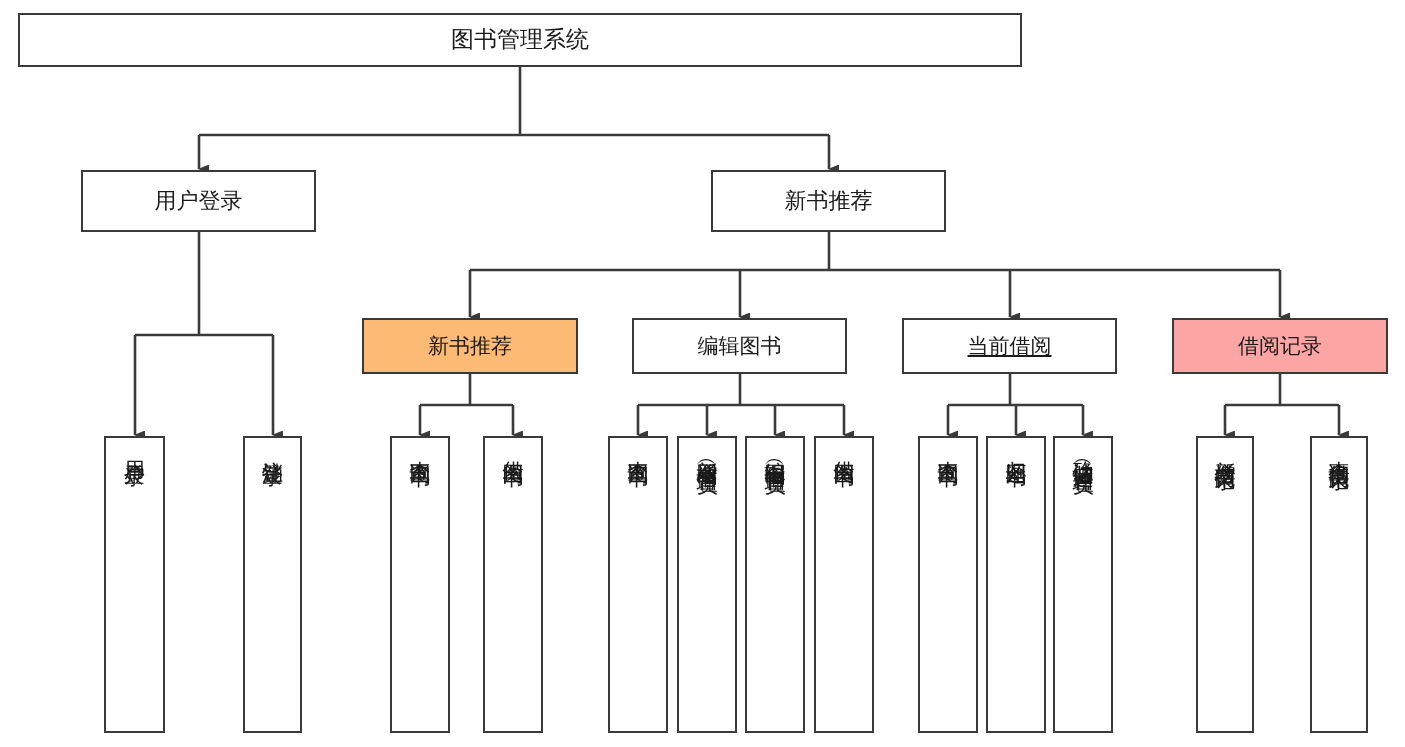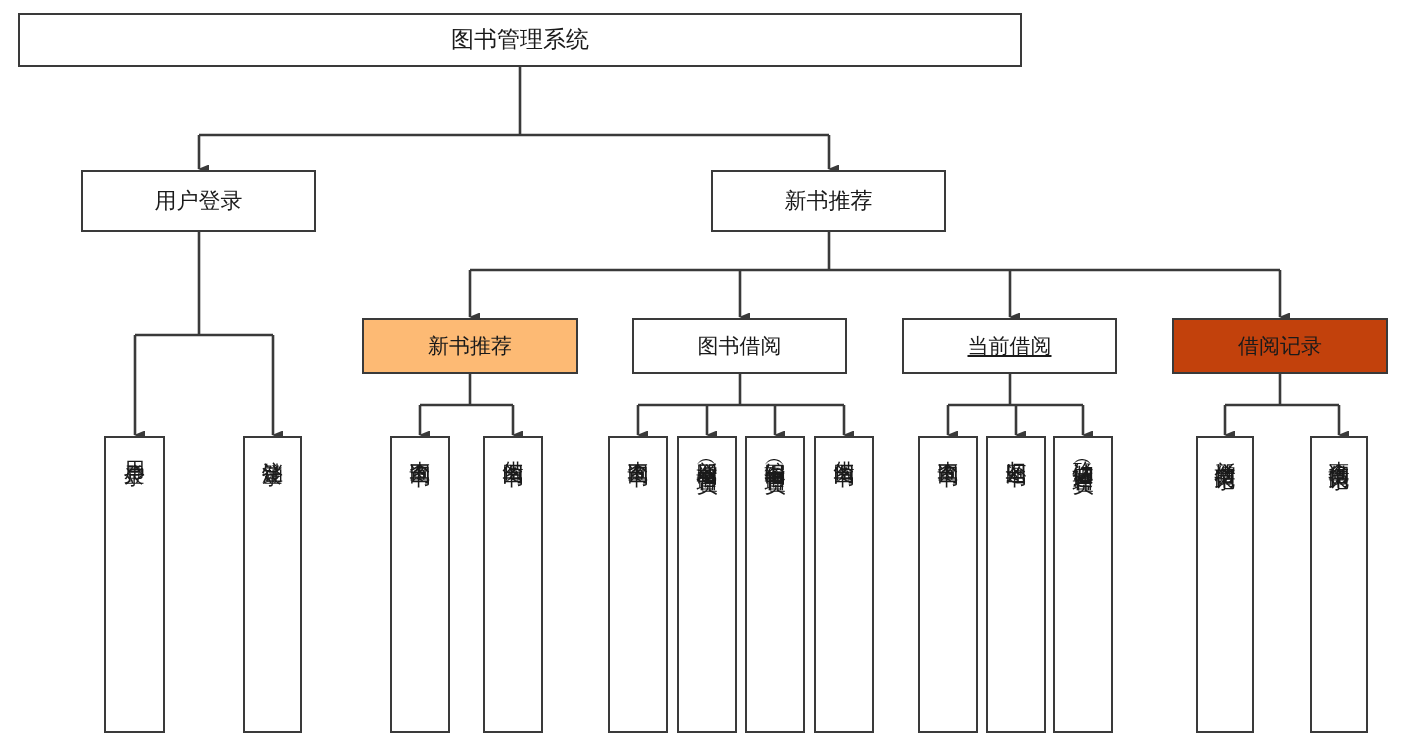--- a/index.html
+++ b/index.html
@@ -127,26 +127,26 @@
       <div class="node horizontal level-1" style="left: 81px; top: 170px; width: 235px; height: 62px; border-color: rgb(58, 58, 58); background: rgb(255, 255, 255); color: rgb(26, 26, 26);">
         <span class="node-label">用户登录</span>
       </div>
       <div class="node horizontal level-1" style="left: 711px; top: 170px; width: 235px; height: 62px; border-color: rgb(58, 58, 58); background: rgb(255, 255, 255); color: rgb(26, 26, 26);">
         <span class="node-label">新书推荐</span>
       </div>
       <div class="node horizontal level-2" style="left: 362px; top: 318px; width: 216px; height: 56px; border-color: rgb(58, 58, 58); background: #fdba74; color: rgb(26, 26, 26);">
         <span class="node-label">新书推荐</span>
       </div>
       <div class="node horizontal level-2" style="left: 632px; top: 318px; width: 215px; height: 56px; border-color: rgb(58, 58, 58); background: rgb(255, 255, 255); color: rgb(26, 26, 26);">
-        <span class="node-label">图书借阅</span>
+        <span class="node-label">编辑图书</span>
       </div>
       <div class="node horizontal level-2" style="left: 902px; top: 318px; width: 215px; height: 56px; border-color: rgb(58, 58, 58); background: rgb(255, 255, 255); color: rgb(26, 26, 26); text-decoration: underline;">
         <span class="node-label">当前借阅</span>
       </div>
-      <div class="node horizontal level-2" style="left: 1172px; top: 318px; width: 216px; height: 56px; border-color: rgb(58, 58, 58); background: #c2410c; color: rgb(26, 26, 26);">
+      <div class="node horizontal level-2" style="left: 1172px; top: 318px; width: 216px; height: 56px; border-color: rgb(58, 58, 58); background: #fca5a5; color: rgb(26, 26, 26);">
         <span class="node-label">借阅记录</span>
       </div>
       <div class="node vertical level-3" style="left: 104px; top: 436px; width: 61px; height: 297px; border-color: rgb(58, 58, 58); background: rgb(255, 255, 255); color: rgb(26, 26, 26);">
         <span class="node-label">用户登录</span>
       </div>
       <div class="node vertical level-3" style="left: 243px; top: 436px; width: 59px; height: 297px; border-color: rgb(58, 58, 58); background: rgb(255, 255, 255); color: rgb(26, 26, 26);">
         <span class="node-label">注销登录</span>
       </div>
       <div class="node vertical level-3" style="left: 390px; top: 436px; width: 60px; height: 297px; border-color: rgb(58, 58, 58); background: rgb(255, 255, 255); color: rgb(26, 26, 26);">
         <span class="node-label">查询图书</span>

